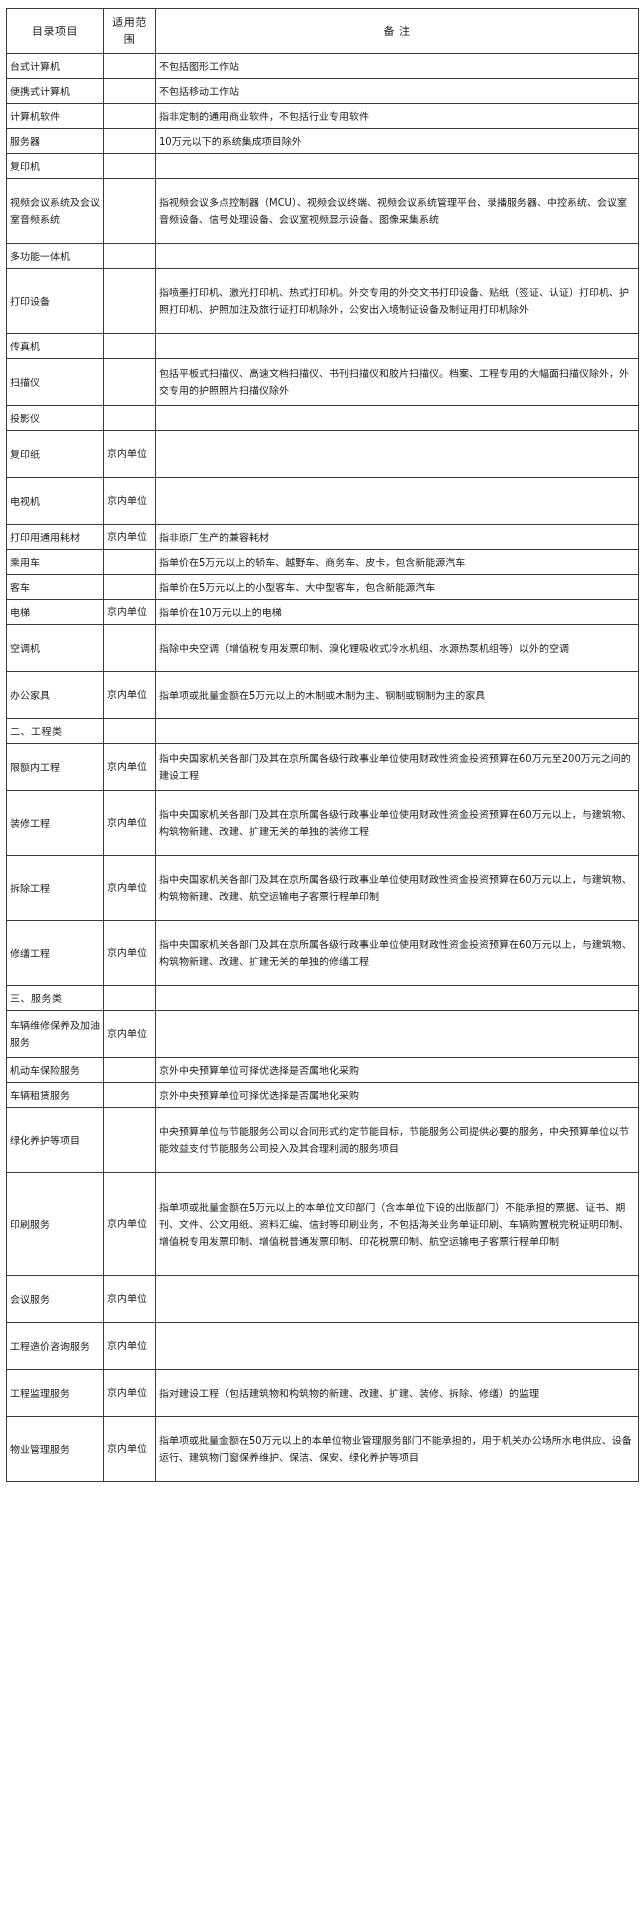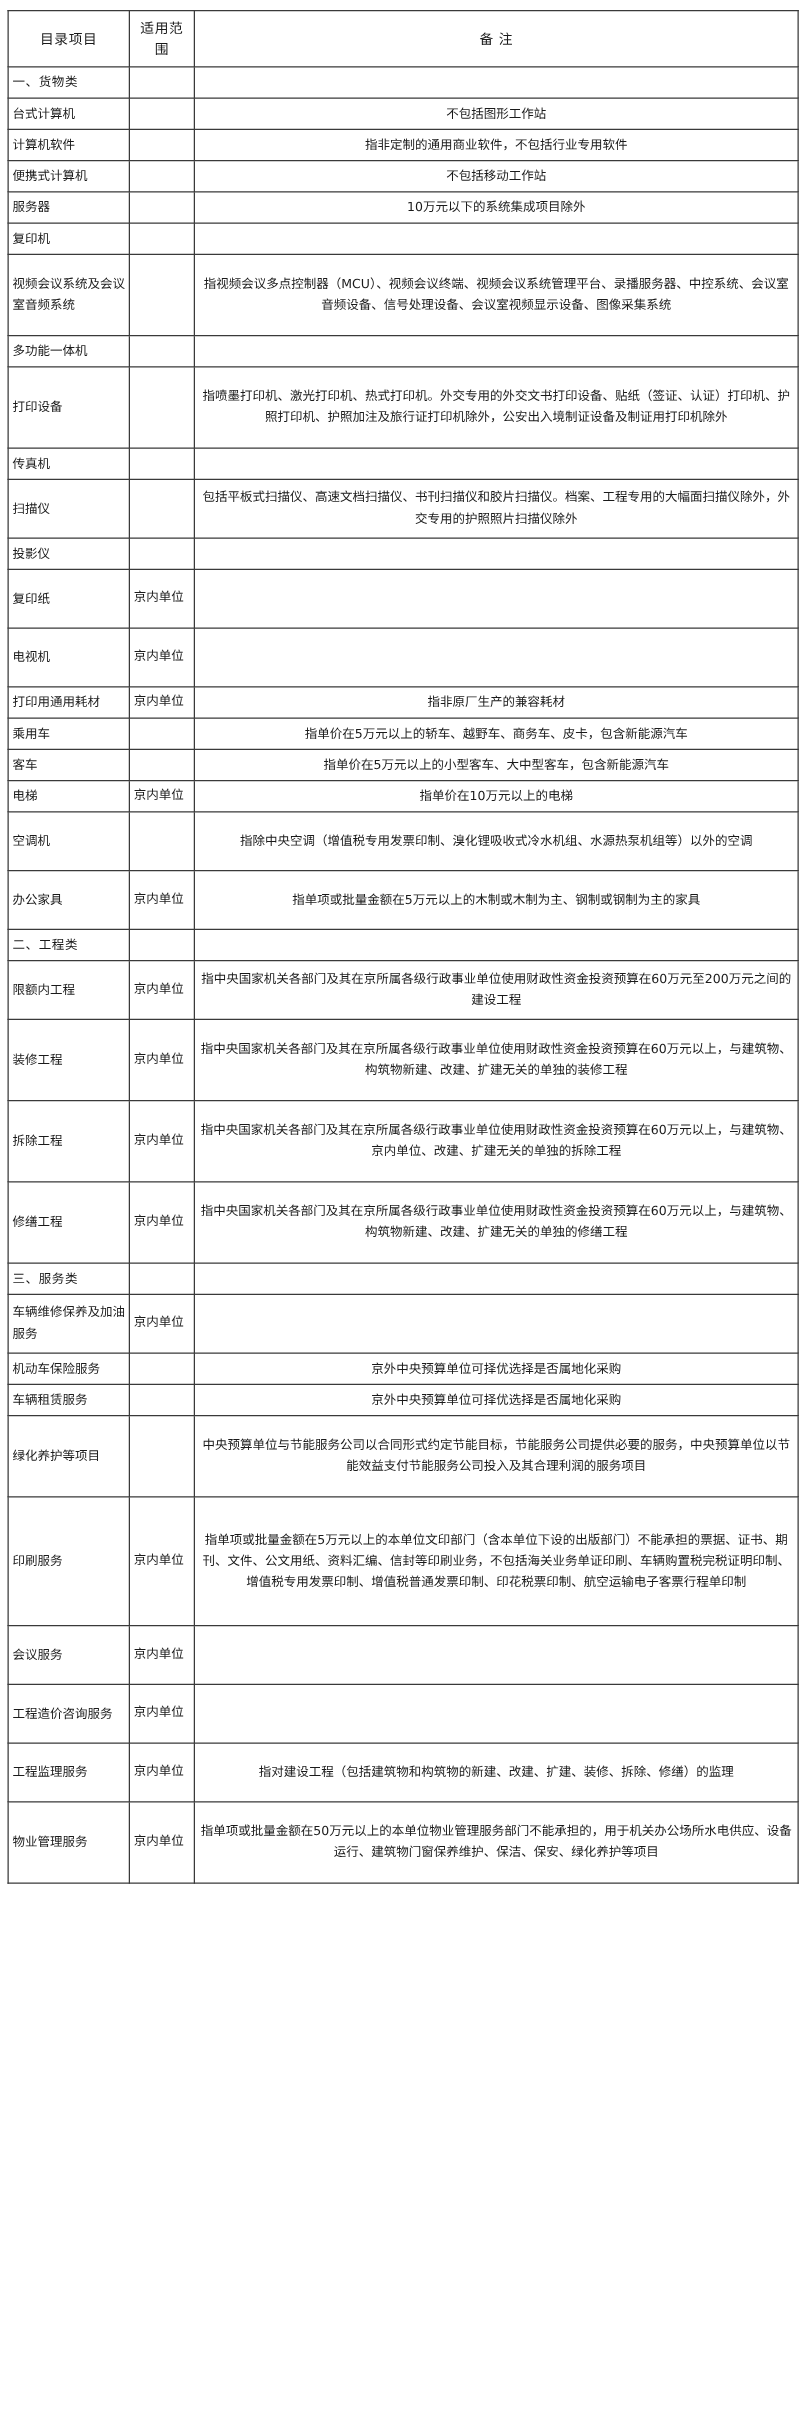--- a/index.html
+++ b/index.html
@@ -56,21 +56,21 @@
     font-size: 10px;
   }
   td.cell-scope {
     text-align: left;
     font-size: 9.5px;
     padding-left: 1px;
     padding-right: 1px;
     font-family: Liberation Mono, monospace;
   }
   td.cell-note {
-    text-align: center;
+    text-align: left;
     padding-left: 4px;
     padding-right: 5px;
     font-size: 10px;
     line-height: 19px;
   }
   tr.section-row td.cell-item {
     letter-spacing: 0.5px;
   }
   tr.r-h1 td { height: 18px; }
   tr.r-h2 td { height: 40px; }
@@ -88,39 +88,34 @@
       <col class="c-note">
     </colgroup>
     <thead>
       <tr>
         <th class="th-item">目录项目</th>
         <th class="th-scope">适用范围</th>
         <th class="th-note">备  注</th>
       </tr>
     </thead>
     <tbody id="catalog-body">
-        <tr class="r-h1 section-row">
-          <td class="cell-item">一、货物类</td>
-          <td class="cell-scope"></td>
-          <td class="cell-note"></td>
-        </tr>
         <tr class="r-h1">
           <td class="cell-item">台式计算机</td>
           <td class="cell-scope"></td>
           <td class="cell-note">不包括图形工作站</td>
         </tr>
         <tr class="r-h1">
+          <td class="cell-item">便携式计算机</td>
+          <td class="cell-scope"></td>
+          <td class="cell-note">不包括移动工作站</td>
+        </tr>
+        <tr class="r-h1">
           <td class="cell-item">计算机软件</td>
           <td class="cell-scope"></td>
           <td class="cell-note">指非定制的通用商业软件，不包括行业专用软件</td>
-        </tr>
-        <tr class="r-h1">
-          <td class="cell-item">便携式计算机</td>
-          <td class="cell-scope"></td>
-          <td class="cell-note">不包括移动工作站</td>
         </tr>
         <tr class="r-h1">
           <td class="cell-item">服务器</td>
           <td class="cell-scope"></td>
           <td class="cell-note">10万元以下的系统集成项目除外</td>
         </tr>
         <tr class="r-h1">
           <td class="cell-item">复印机</td>
           <td class="cell-scope"></td>
           <td class="cell-note"></td>
@@ -206,21 +201,21 @@
           <td class="cell-note">指中央国家机关各部门及其在京所属各级行政事业单位使用财政性资金投资预算在60万元至200万元之间的建设工程</td>
         </tr>
         <tr class="r-h3">
           <td class="cell-item">装修工程</td>
           <td class="cell-scope">京内单位</td>
           <td class="cell-note">指中央国家机关各部门及其在京所属各级行政事业单位使用财政性资金投资预算在60万元以上，与建筑物、构筑物新建、改建、扩建无关的单独的装修工程</td>
         </tr>
         <tr class="r-h3">
           <td class="cell-item">拆除工程</td>
           <td class="cell-scope">京内单位</td>
-          <td class="cell-note">指中央国家机关各部门及其在京所属各级行政事业单位使用财政性资金投资预算在60万元以上，与建筑物、京内单位、改建、扩建无关的单独的拆除工程</td>
+          <td class="cell-note">指中央国家机关各部门及其在京所属各级行政事业单位使用财政性资金投资预算在60万元以上，与建筑物、构筑物新建、改建、航空运输电子客票行程单印制</td>
         </tr>
         <tr class="r-h3">
           <td class="cell-item">修缮工程</td>
           <td class="cell-scope">京内单位</td>
           <td class="cell-note">指中央国家机关各部门及其在京所属各级行政事业单位使用财政性资金投资预算在60万元以上，与建筑物、构筑物新建、改建、扩建无关的单独的修缮工程</td>
         </tr>
         <tr class="r-h1 section-row">
           <td class="cell-item">三、服务类</td>
           <td class="cell-scope"></td>
           <td class="cell-note"></td>

